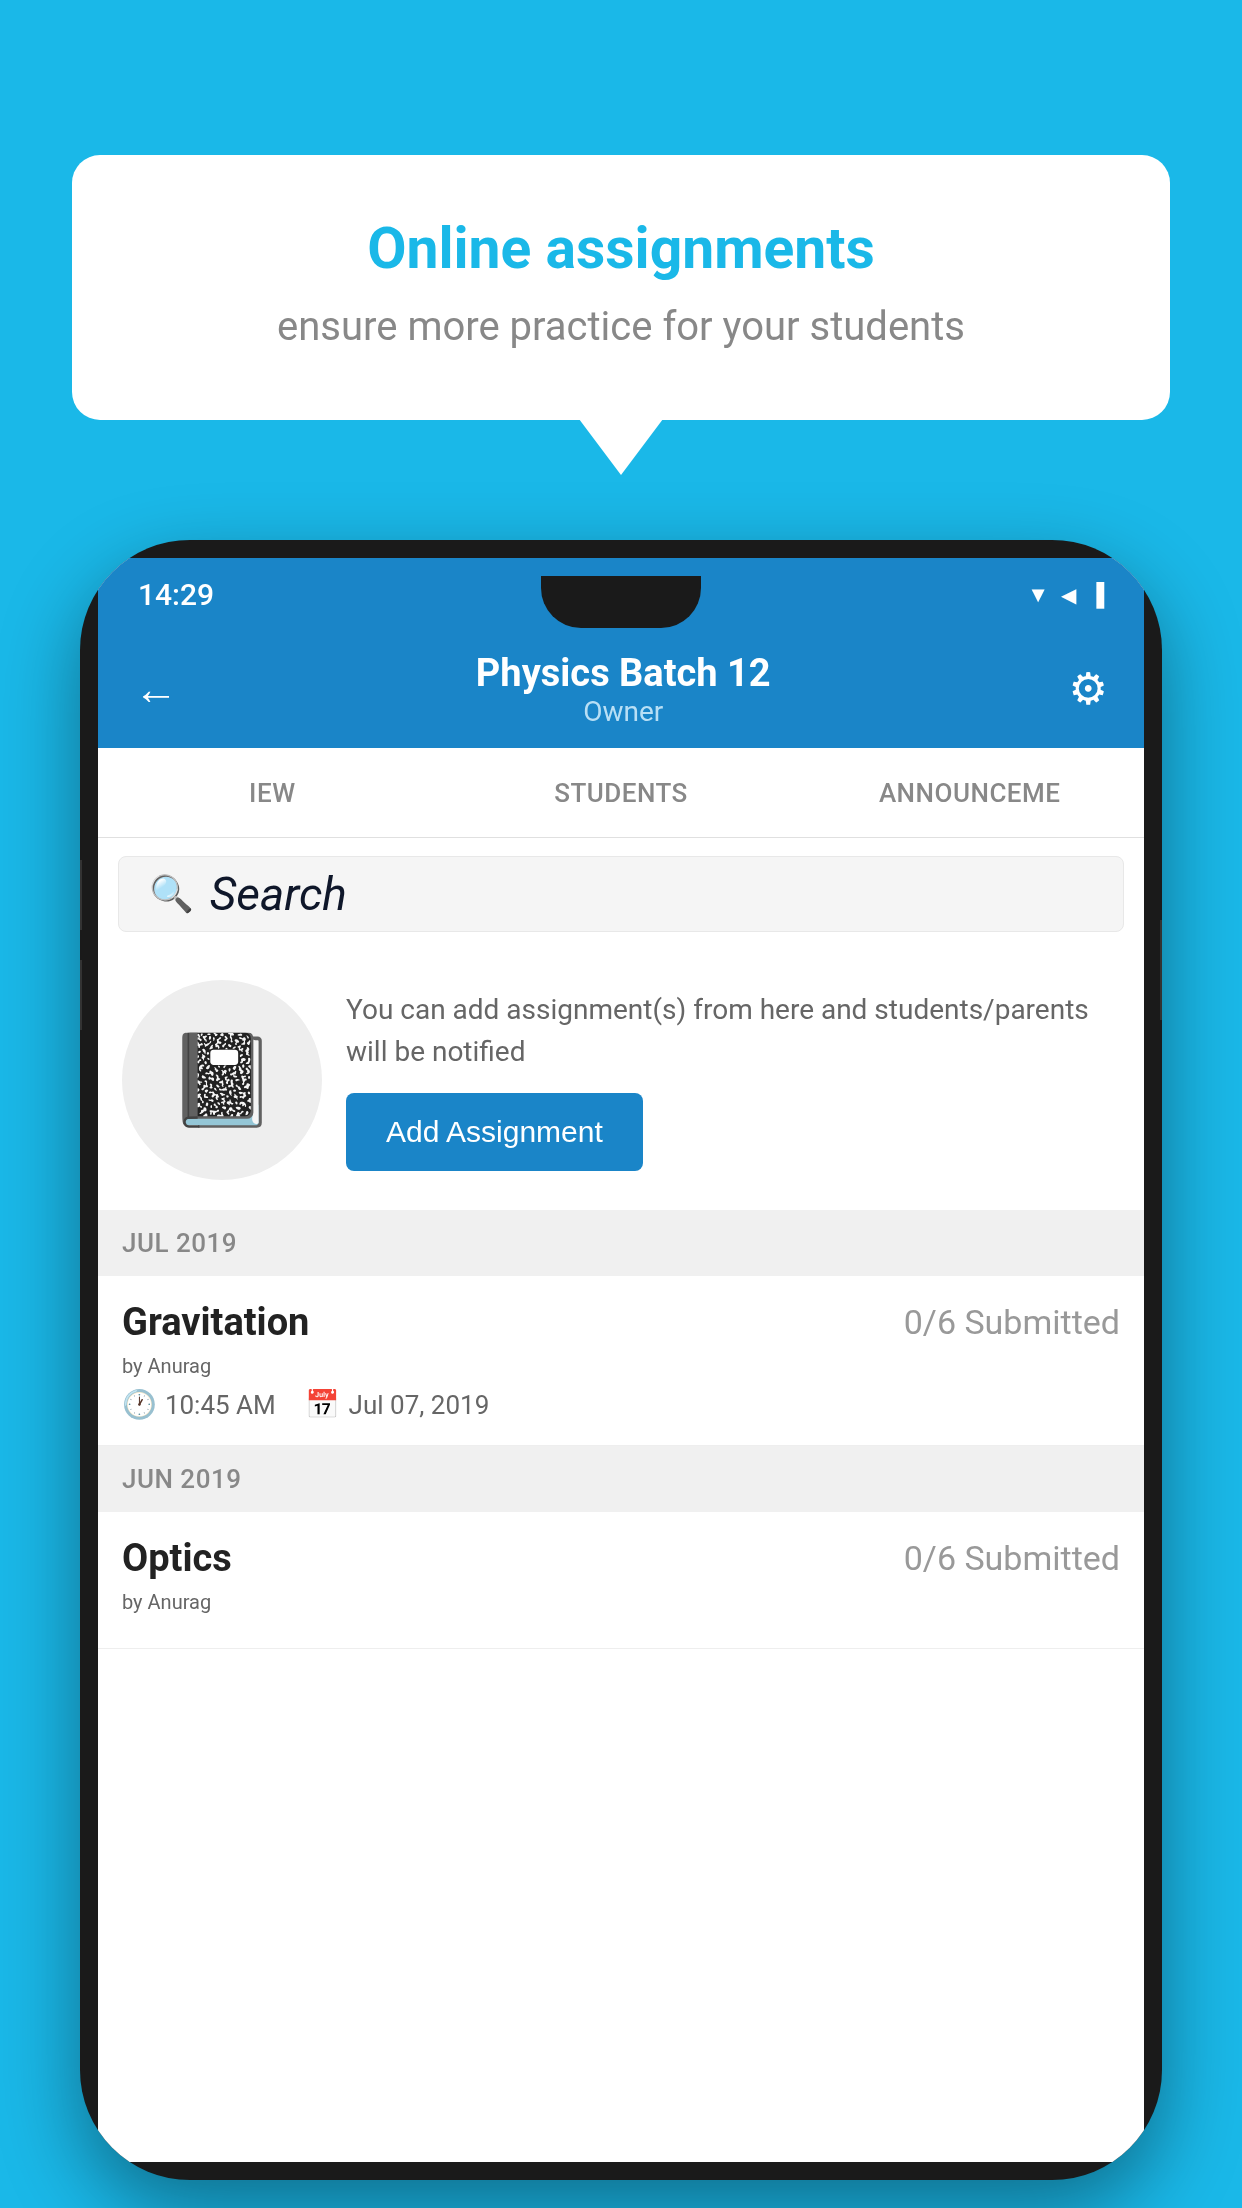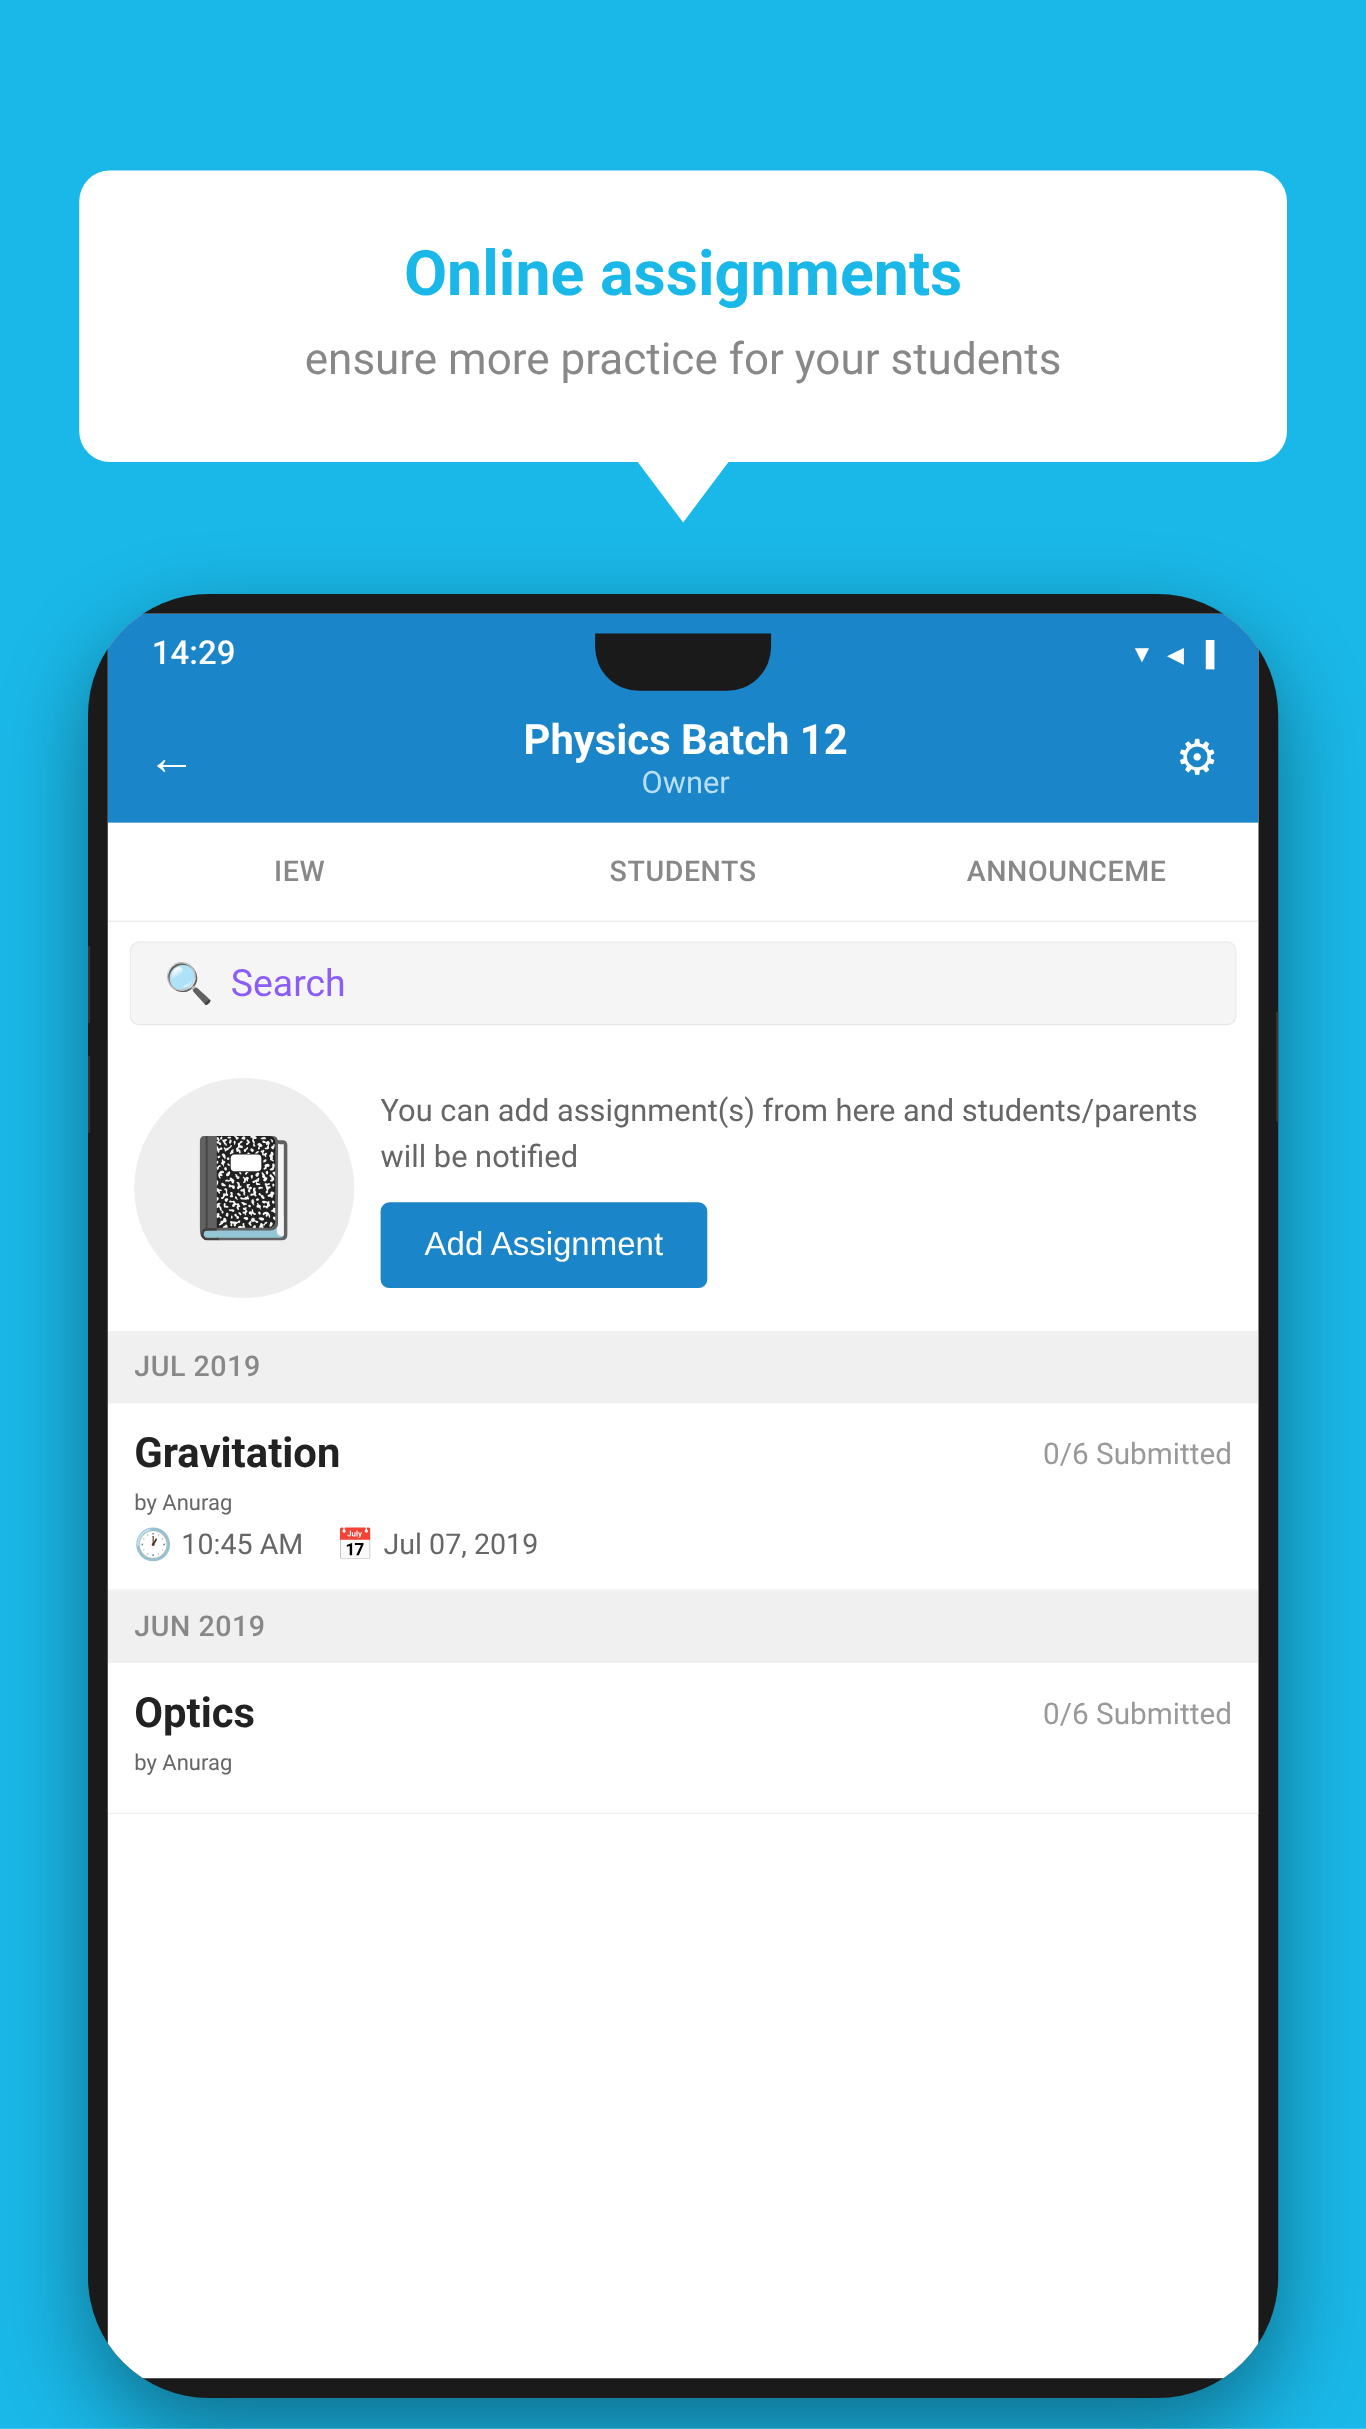--- a/index.html
+++ b/index.html
@@ -221,22 +221,23 @@
       gap: 16px;
       border: 1px solid #e8e8e8;
     }
 
     .search-icon-wrap {
       color: #aaaaaa;
       font-size: 36px;
     }
 
     .search-placeholder {
-      color: #8b5cf6;
-      font-size: 34px;
+      color: #0f172a;
+      font-size: 46px;
+      font-style: italic;
     }
 
     
     .assignment-promo {
       display: flex;
       align-items: center;
       padding: 30px 24px;
       gap: 24px;
     }
 
@@ -302,21 +303,21 @@
       margin-bottom: 10px;
     }
 
     .assignment-name {
       font-size: 38px;
       font-weight: 700;
       color: #222222;
     }
 
     .assignment-submitted {
-      font-size: 27px;
+      font-size: 34px;
       color: #999999;
     }
 
     .assignment-author {
       font-size: 20px;
       color: #666666;
       margin-bottom: 10px;
     }
 
     .assignment-meta {

